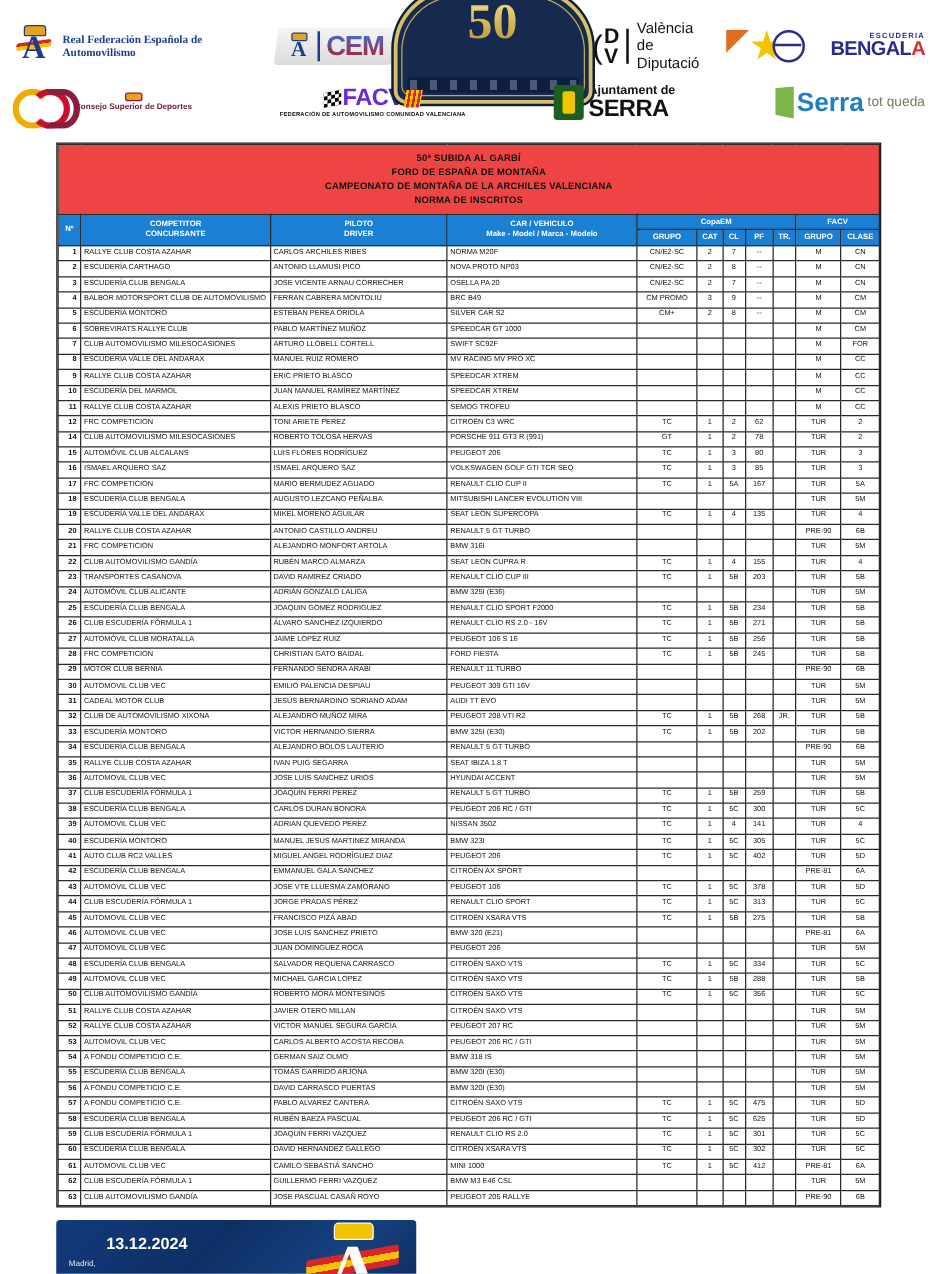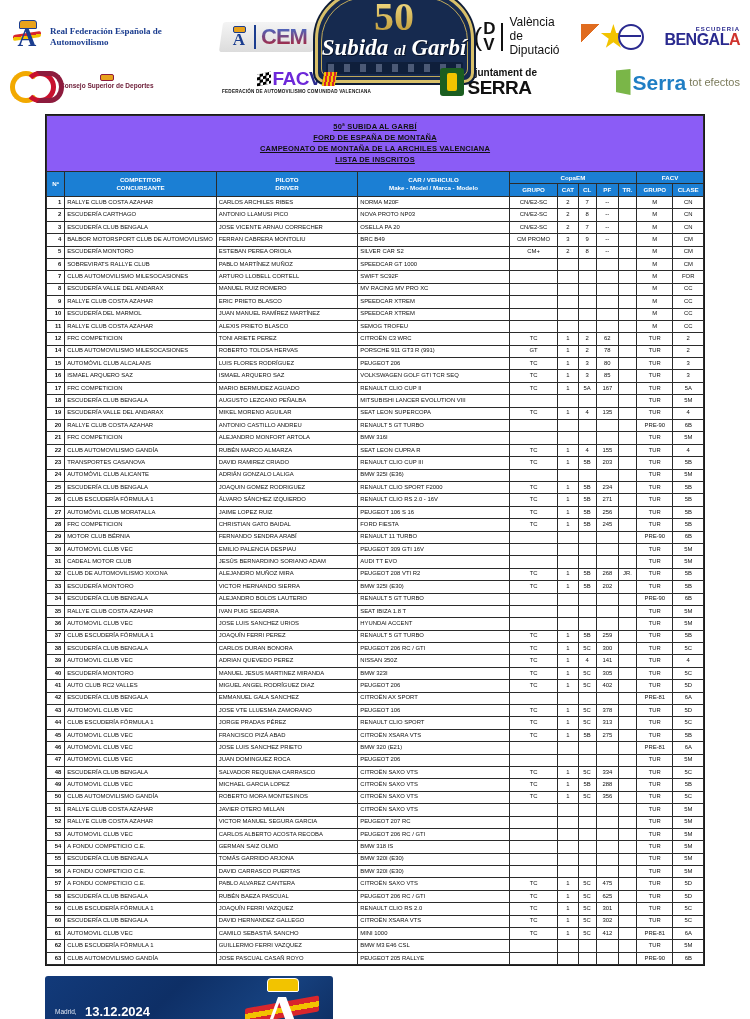--- a/index.html
+++ b/index.html
@@ -123,22 +123,22 @@
 
   
   .ajcrest{width:24px;height:28px;background:#1b5e20;border-radius:3px;position:relative;}
   .ajcrest:after{content:"";position:absolute;left:7px;top:5px;width:10px;height:18px;
     background:#f2c300;border-radius:2px;}
 
   
   .tbl-wrap{margin:4px 45px 0 45px;border:1px solid #1a1a1a;}
   table{border-collapse:collapse;width:100%;table-layout:fixed;}
   td,th{border:1px solid #2b2b2b;padding:0;font-size:5.9px;line-height:1;}
-  .title-cell{background:#8b5cf6;text-align:center;padding:6px 2px 5px 2px;
-    font:700 7.5px/1.45 "Liberation Sans",sans-serif;letter-spacing:.2px;text-decoration:underline;}
+  .title-cell{background:#ef4444;text-align:center;padding:6px 2px 5px 2px;
+    font:700 7.5px/1.45 "Liberation Sans",sans-serif;letter-spacing:.2px;}
   thead th{background:#1b7fd4;color:#fff;text-align:center;
     font:700 6.2px/1.25 "Liberation Sans",sans-serif;padding:2px 1px;}
   thead th.grp{font-size:6.2px;}
   tbody td{height:11.4px;padding:0 2px;color:#111;font-size:5.9px;
     font-family:"Liberation Sans",sans-serif;white-space:nowrap;overflow:hidden;}
   td.c-num{text-align:right;padding-right:3px;font-weight:700;width:18px;}
   td.c-comp{text-align:left;}
   td.c-drv{text-align:left;}
   td.c-car{text-align:left;}
   td.c-ctr{text-align:center;}
@@ -155,21 +155,21 @@
   col.w-fclase{width:30px;}
 
   
   .stamp-wrap{margin:10px 45px 0 45px;}
   .stamp{position:relative;width:288px;height:72px;border-radius:3px;overflow:hidden;
     background:linear-gradient(135deg,#123a7a 0%,#0e2f66 40%,#16417f 70%,#0d2a5c 100%);
     color:#fff;}
   .stamp .ln1{position:absolute;left:10px;top:8px;width:170px;
     font:400 7.2px/1.45 "Liberation Sans",sans-serif;color:#dfe6f3;}
   .stamp .mad{position:absolute;left:10px;top:33px;font:400 6.5px/1 "Liberation Sans",sans-serif;color:#dfe6f3;}
-  .stamp .date{position:absolute;left:40px;top:29px;font:700 13px/1 "Liberation Sans",sans-serif;color:#fff;}
+  .stamp .date{position:absolute;left:40px;top:12px;font:700 13px/1 "Liberation Sans",sans-serif;color:#fff;}
   .stamp .bigA{position:absolute;right:8px;top:2px;width:86px;height:68px;}
   .stamp .bigA .bc{position:absolute;left:28px;top:0;width:30px;height:12px;
     background:#f2c300;border:1.5px solid #fff;border-radius:4px 4px 2px 2px;}
   .stamp .bigA .aa{position:absolute;left:0;top:10px;width:86px;
     font:700 56px/1 "Liberation Serif",serif;color:#fff;text-align:center;}
   .stamp .bigA .flagband{position:absolute;left:6px;top:24px;width:74px;height:16px;
     background:linear-gradient(180deg,#d9262c 0 34%,#f2c300 34% 68%,#d9262c 68% 100%);
     transform:skewY(-10deg);border-radius:2px;}
 </style>
 </head>
@@ -194,25 +194,20 @@
             <div class="mc"></div>
             <div class="ma">A</div>
           </div>
         <div class="bar"></div>
         <div class="cem-word">CEM</div>
       </div>
 
       <div class="garbi">
         <div class="plq">
           <div class="fifty">50</div>
-          <div class="ttl">
-            <span>Subida</span>
-            <span class="al">al</span>
-            <span>Garbí</span>
-          </div>
           <div class="strip"></div>
         </div>
       </div>
 
       <div class="dipu">
         <span class="paren">(</span>
         <div class="dv">D<br>V</div>
         <div class="dline"></div>
         <div class="dtxt">
           <span>València</span><br>
@@ -262,21 +257,21 @@
         <div class="ajcrest"></div>
         <div class="stxt">
           <div class="s1">Ajuntament de</div>
           <div class="s2">SERRA</div>
         </div>
       </div>
 
       <div class="serra2">
         <div class="leaf"></div>
         <div class="w1">Serra</div>
-        <div class="w2">tot efectos</div>
+        <div class="w2">tot queda</div>
       </div>
 
     </div>
   </div>
 
   <div class="tbl-wrap">
     <table>
       <colgroup>
         <col class="w-num">
           <col class="w-comp">
@@ -289,21 +284,21 @@
           <col class="w-tr">
         <col class="w-fgrupo">
           <col class="w-fclase">
       </colgroup>
       <thead>
         <tr>
           <td class="title-cell" colspan="11">
             <div>50ª SUBIDA AL GARBÍ</div>
             <div>FORD DE ESPAÑA DE MONTAÑA</div>
             <div>CAMPEONATO DE MONTAÑA DE LA ARCHILES VALENCIANA</div>
-            <div>LISTA DE INSCRITOS</div>
+            <div>NORMA DE INSCRITOS</div>
           </td>
         </tr>
         <tr>
           <th rowspan="2">Nº</th>
           <th rowspan="2">
             <div>COMPETITOR</div>
             <div>CONCURSANTE</div>
           </th>
           <th rowspan="2">
             <div>PILOTO</div>

